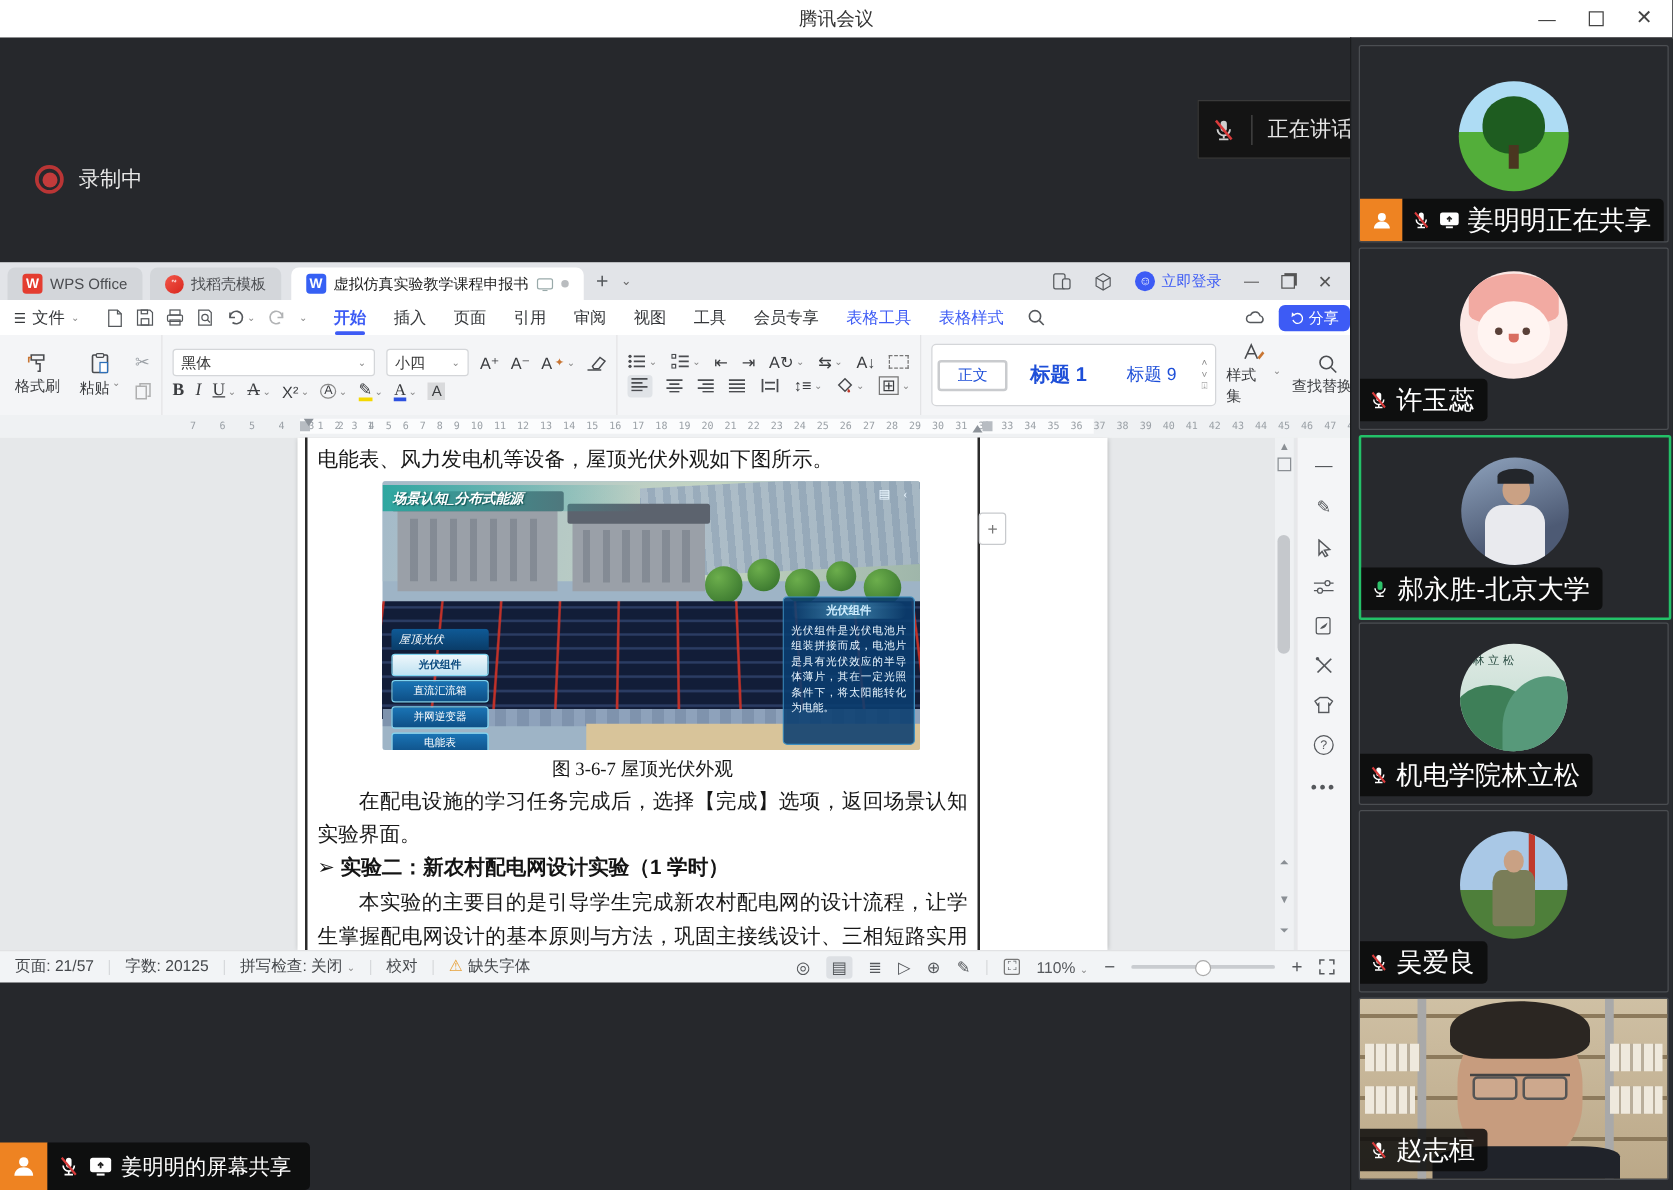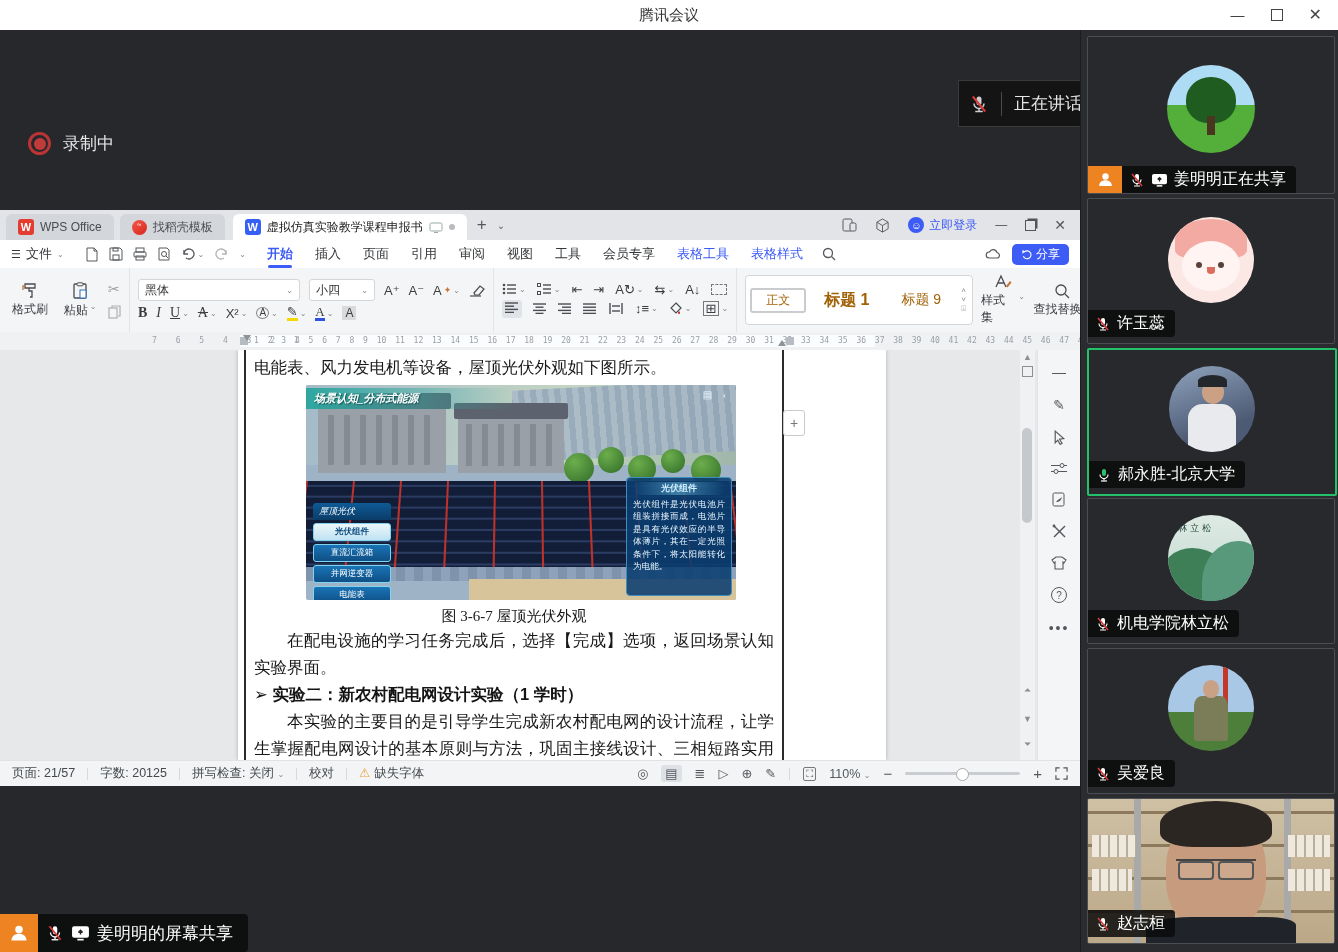--- a/index.html
+++ b/index.html
@@ -35,21 +35,21 @@
   .pill{background:rgba(10,10,10,.85);display:flex;align-items:center;gap:7px;padding:0 15px 0 8px;border-radius:0 4px 4px 0;}
   .pill .nm{color:#fff;font-size:17px;white-space:nowrap;}
 
   
   .sidebar{position:absolute;left:1080px;top:30px;width:258px;height:922px;background:#2a2c30;border-left:1px solid #1b1c1e;}
   .tile{position:absolute;left:6px;width:246px;background:#27292d;border:1px solid #4b4e52;border-radius:2px;overflow:hidden;}
   .tile.speaking{border:2px solid #23c168;}
   .avatar{position:absolute;left:50%;transform:translateX(-50%);border-radius:50%;overflow:hidden;}
   .vlabel{position:absolute;left:0;bottom:6px;display:flex;align-items:stretch;}
   .vlabel .pill{padding:3px 10px 3px 7px;gap:6px;}
-  .vlabel .nm{font-size:16px;}
+  .vlabel .nm{font-size:21px;}
 
   
   .av1{background:linear-gradient(#aedcf4 0 46%,#53ae3a 46% 100%);}
   .av1 i{position:absolute;left:22%;top:14%;width:56%;height:52%;background:#1e5c20;border-radius:50% 50% 45% 45%;}
   .av1 b{position:absolute;left:46%;top:58%;width:8%;height:22%;background:#4a3620;}
   .av2{background:#fbe7e4;}
   .av2 .scarf{position:absolute;left:8%;top:2%;width:84%;height:46%;background:#f2aaa2;border-radius:50% 50% 20% 20%;}
   .av2 .face{position:absolute;left:16%;top:28%;width:68%;height:58%;background:#fff4f1;border-radius:50%;}
   .av2 .e{position:absolute;top:52%;width:7%;height:7%;background:#5a4038;border-radius:50%;}
   .av2 .e.l{left:33%;} .av2 .e.r{left:58%;}
@@ -91,40 +91,40 @@
   .loginlnk{color:#3d5bf5;font-size:12px;display:flex;gap:5px;align-items:center;}
   .avbubble{width:16px;height:16px;border-radius:50%;background:#3d5bf5;color:#fff;font-size:10px;display:flex;align-items:center;justify-content:center;}
 
   .menubar{position:absolute;left:0;top:30px;width:1080px;height:28px;background:#fff;display:flex;align-items:center;border-bottom:1px solid #eceded;}
   .menubar .m{padding:0 11px;font-size:13px;color:#35373a;white-space:nowrap;}
   .menubar .m.active{color:#3d5bf5;font-weight:bold;position:relative;}
   .menubar .m.active::after{content:"";position:absolute;left:12px;right:12px;bottom:-5px;height:3px;background:#3d5bf5;border-radius:2px;}
   .menubar .m.ctx{color:#3d5bf5;}
   .mb-icons{display:flex;align-items:center;gap:10px;margin:0 10px;}
   .mb-icons svg{display:block;}
-  .sharebtn{margin-left:auto;margin-right:11px;display:flex;align-items:center;gap:10px;}
+  .sharebtn{margin-left:auto;margin-right:0;display:flex;align-items:center;gap:10px;}
   .bluebtn{background:#3d5bf5;color:#fff;border-radius:5px;height:21px;display:flex;align-items:center;gap:4px;padding:0 9px;font-size:12px;}
 
   .toolbar{position:absolute;left:0;top:58px;width:1080px;height:64px;background:#f4f5f7;border-bottom:1px solid #e1e2e4;display:flex;}
   .tgroup{display:flex;flex-direction:column;justify-content:center;gap:4px;padding:0 8px;border-right:1px solid #e3e4e6;}
   .trow{display:flex;align-items:center;gap:9px;}
   .bigbtn{display:flex;flex-direction:column;align-items:center;gap:2px;font-size:12px;color:#3b3d40;width:44px;}
   .sel{background:#fff;border:1px solid #d4d6d9;border-radius:3px;height:20px;display:flex;align-items:center;justify-content:space-between;padding:0 6px;font-size:12px;color:#333;}
   .ficon{font-size:13px;color:#3b3d40;line-height:1;}
   .chev{font-size:8px;color:#888;}
   .fbtn{display:flex;align-items:center;gap:2px;}
   .fB{font-weight:bold;font-family:"Liberation Serif",serif;font-size:14px;}
   .fI{font-style:italic;font-family:"Liberation Serif",serif;font-size:14px;}
   .fU{text-decoration:underline;font-family:"Liberation Serif",serif;font-size:14px;}
   .fS{text-decoration:line-through;font-family:"Liberation Serif",serif;font-size:14px;}
   .hl{display:inline-block;border-bottom:3px solid #f4d800;line-height:1;font-size:13px;}
   .fc{display:inline-block;border-bottom:3px solid #2d51e0;line-height:1;font-size:13px;font-family:"Liberation Serif",serif;}
   .shA{background:#d9dadc;padding:0 3px;font-size:12px;}
   .styles{background:#fff;border:1px solid #d4d6d9;border-radius:4px;height:48px;display:flex;align-items:center;padding:0 4px;gap:4px;}
-  .stitem{padding:2px 14px;font-size:13px;color:#a16207;border-radius:3px;white-space:nowrap;}
+  .stitem{padding:2px 14px;font-size:13px;color:#1d4ed8;border-radius:3px;white-space:nowrap;}
   .stitem.sel0{border:2px solid #c9cbce;font-family:"Liberation Serif",serif;font-size:12px;}
   .stitem.h1{font-weight:bold;font-size:16px;}
   .stitem.h2{font-size:14px;}
   .updown{display:flex;flex-direction:column;gap:1px;color:#888;font-size:8px;line-height:1;padding:0 2px;}
   .alico line{stroke:#4a4c50;stroke-width:1.4;}
   .toolbar .expand{margin-left:auto;align-self:center;color:#666;font-size:13px;padding:0 10px;}
 
   .ruler{position:absolute;left:0;top:122px;width:1080px;height:18px;background:#eff1f3;overflow:hidden;}
   .ruler .white{position:absolute;left:240px;top:3px;width:635px;height:12px;background:#fbfcfd;}
   .rnum{position:absolute;top:4px;font-family:"DejaVu Sans Mono",monospace;font-size:8px;color:#9aa0a6;white-space:nowrap;}

